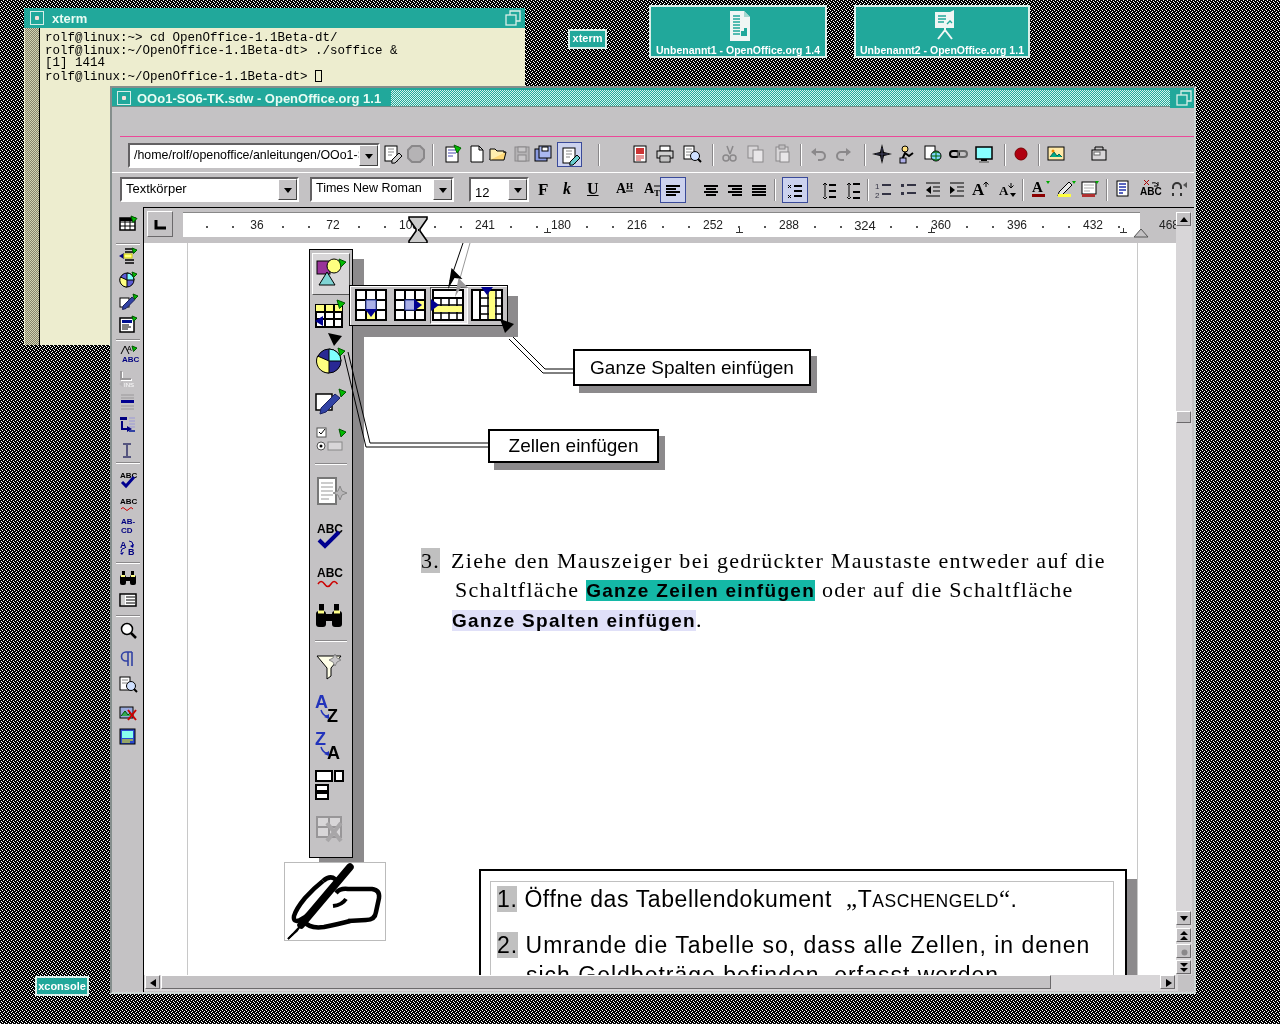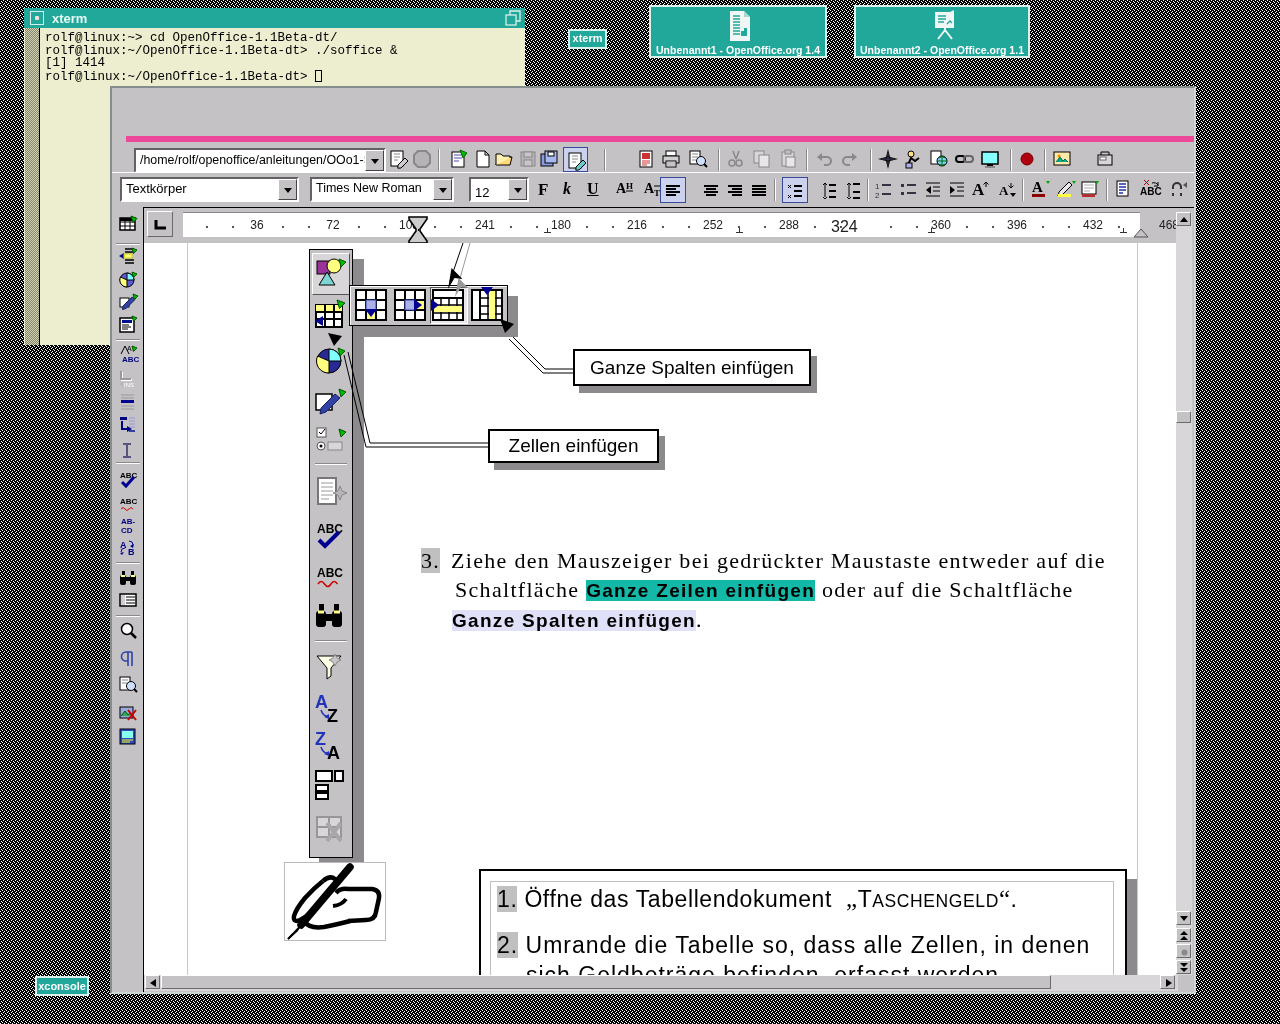--- a/index.html
+++ b/index.html
@@ -72,22 +72,36 @@
     <g stroke="#f0f6f4" stroke-width="2" fill="none">
         <path d="M12 18 v4 M12 20 l-7 9 M12 20 l7 9"></path>
       </g>
   </svg>
   <div class="ab" style="left:0;right:0;top:37px;white-space:nowrap;font-size:10.5px">Unbenannt2 - OpenOffice.org 1.1</div>
 </div>
 <div class="ab mini" style="left:35px;top:976px;width:54px;height:20px;font-size:11px;line-height:16px">xconsole</div>
 
 <div class="ab" style="left:110px;top:86px;width:1086px;height:908px;background:#c4c2c4;border-style:solid;border-width:2px;border-color:#858e8c #ccd6d3 #ccd6d3 #858e8c">
 <div class="ab" style="left:0;top:0;width:1082px;height:904px;overflow:hidden">
+  <div class="ab teal" style="left:0;top:0;width:1082px;height:19px;border-bottom:1px solid #6f8b85">
+    <div class="ab hatch" style="left:279px;top:2px;width:779px;height:16px"></div>
+    <div class="ab teal" style="left:1058px;top:0;width:24px;height:20px"></div>
+    <div class="ab" style="left:5px;top:3px;width:14px;height:14px;border:1px solid #d9efe9">
+          <div class="ab" style="left:4px;top:4px;width:4px;height:4px;background:#f6e0da;border-radius:1px"></div>
+        </div>
+    <div class="ab wtitle" style="left:25px;top:3px">OOo1-SO6-TK.sdw - OpenOffice.org 1.1</div>
+    <svg class="ab" style="left:1064px;top:2px" width="16" height="16" viewBox="0 0 16 16">
+          <g fill="none" stroke="#d9efe9" stroke-width="1.3">
+            <rect x="1" y="5" width="10" height="10"></rect>
+            <path d="M5 5 V1 H15 V11 H11"></path>
+          </g>
+        </svg>
+  </div>
 
-  <div class="ab" style="left:14px;top:48px;width:1082px;height:36px;border-top:6px solid #ec4899">
+  <div class="ab" style="left:8px;top:48px;width:1082px;height:36px;border-top:1px solid #ec4899">
         <div class="ab combo" style="left:8px;top:6px;width:252px;height:25px;padding:3px 0 0 4px;overflow:hidden;white-space:nowrap;font-size:12.4px">/home/rolf/openoffice/anleitungen/OOo1-SO
       <div class="ab cbtn" style="right:0;top:0;width:19px;height:21px">
             <svg style="left:5px;top:8px" width="9" height="6">
               <path d="M0 0 h8 l-4 5 z" fill="#000"></path>
             </svg>
           </div></div>
         <svg class="ab" style="left:263px;top:7px;" width="20" height="20">
           <rect x="2" y="2" width="12" height="15" fill="#fff" stroke="#000"></rect>
           <path d="M5 5h6M5 8h6M5 11h4" stroke="#888"></path>
           <path d="M9 16 L16 9 l3 3 -7 7 -3.2.2z" fill="#ccc" stroke="#000"></path>
@@ -479,21 +493,21 @@
           </div>
           <div class="ab" style="left:39px;top:4px;width:957px;height:25px;background:#fff;border-top:1px solid #888">
             <div class="ab" style="left:62.0px;top:5px;width:24px;text-align:center;font-size:12px;color:#222">36</div>
             <div class="ab" style="left:138.0px;top:5px;width:24px;text-align:center;font-size:12px;color:#222">72</div>
             <div class="ab" style="left:214.0px;top:5px;width:24px;text-align:center;font-size:12px;color:#222">108</div>
             <div class="ab" style="left:290.0px;top:5px;width:24px;text-align:center;font-size:12px;color:#222">241</div>
             <div class="ab" style="left:366.0px;top:5px;width:24px;text-align:center;font-size:12px;color:#222">180</div>
             <div class="ab" style="left:442.0px;top:5px;width:24px;text-align:center;font-size:12px;color:#222">216</div>
             <div class="ab" style="left:518.0px;top:5px;width:24px;text-align:center;font-size:12px;color:#222">252</div>
             <div class="ab" style="left:594.0px;top:5px;width:24px;text-align:center;font-size:12px;color:#222">288</div>
-            <div class="ab" style="left:648px;top:5px;width:24px;text-align:center;font-size:16px;color:#222">324</div>
+            <div class="ab" style="left:670.0px;top:5px;width:24px;text-align:center;font-size:13px;color:#222">324</div>
             <div class="ab" style="left:746.0px;top:5px;width:24px;text-align:center;font-size:12px;color:#222">360</div>
             <div class="ab" style="left:822.0px;top:5px;width:24px;text-align:center;font-size:12px;color:#222">396</div>
             <div class="ab" style="left:898.0px;top:5px;width:24px;text-align:center;font-size:12px;color:#222">432</div>
             <div class="ab" style="left:974.0px;top:5px;width:24px;text-align:center;font-size:12px;color:#222">468</div>
             <div class="ab" style="left:23px;top:13px;width:2px;height:2px;background:#555"></div>
             <div class="ab" style="left:49px;top:13px;width:2px;height:2px;background:#555"></div>
             <div class="ab" style="left:99px;top:13px;width:2px;height:2px;background:#555"></div>
             <div class="ab" style="left:125px;top:13px;width:2px;height:2px;background:#555"></div>
             <div class="ab" style="left:175px;top:13px;width:2px;height:2px;background:#555"></div>
             <div class="ab" style="left:201px;top:13px;width:2px;height:2px;background:#555"></div>

